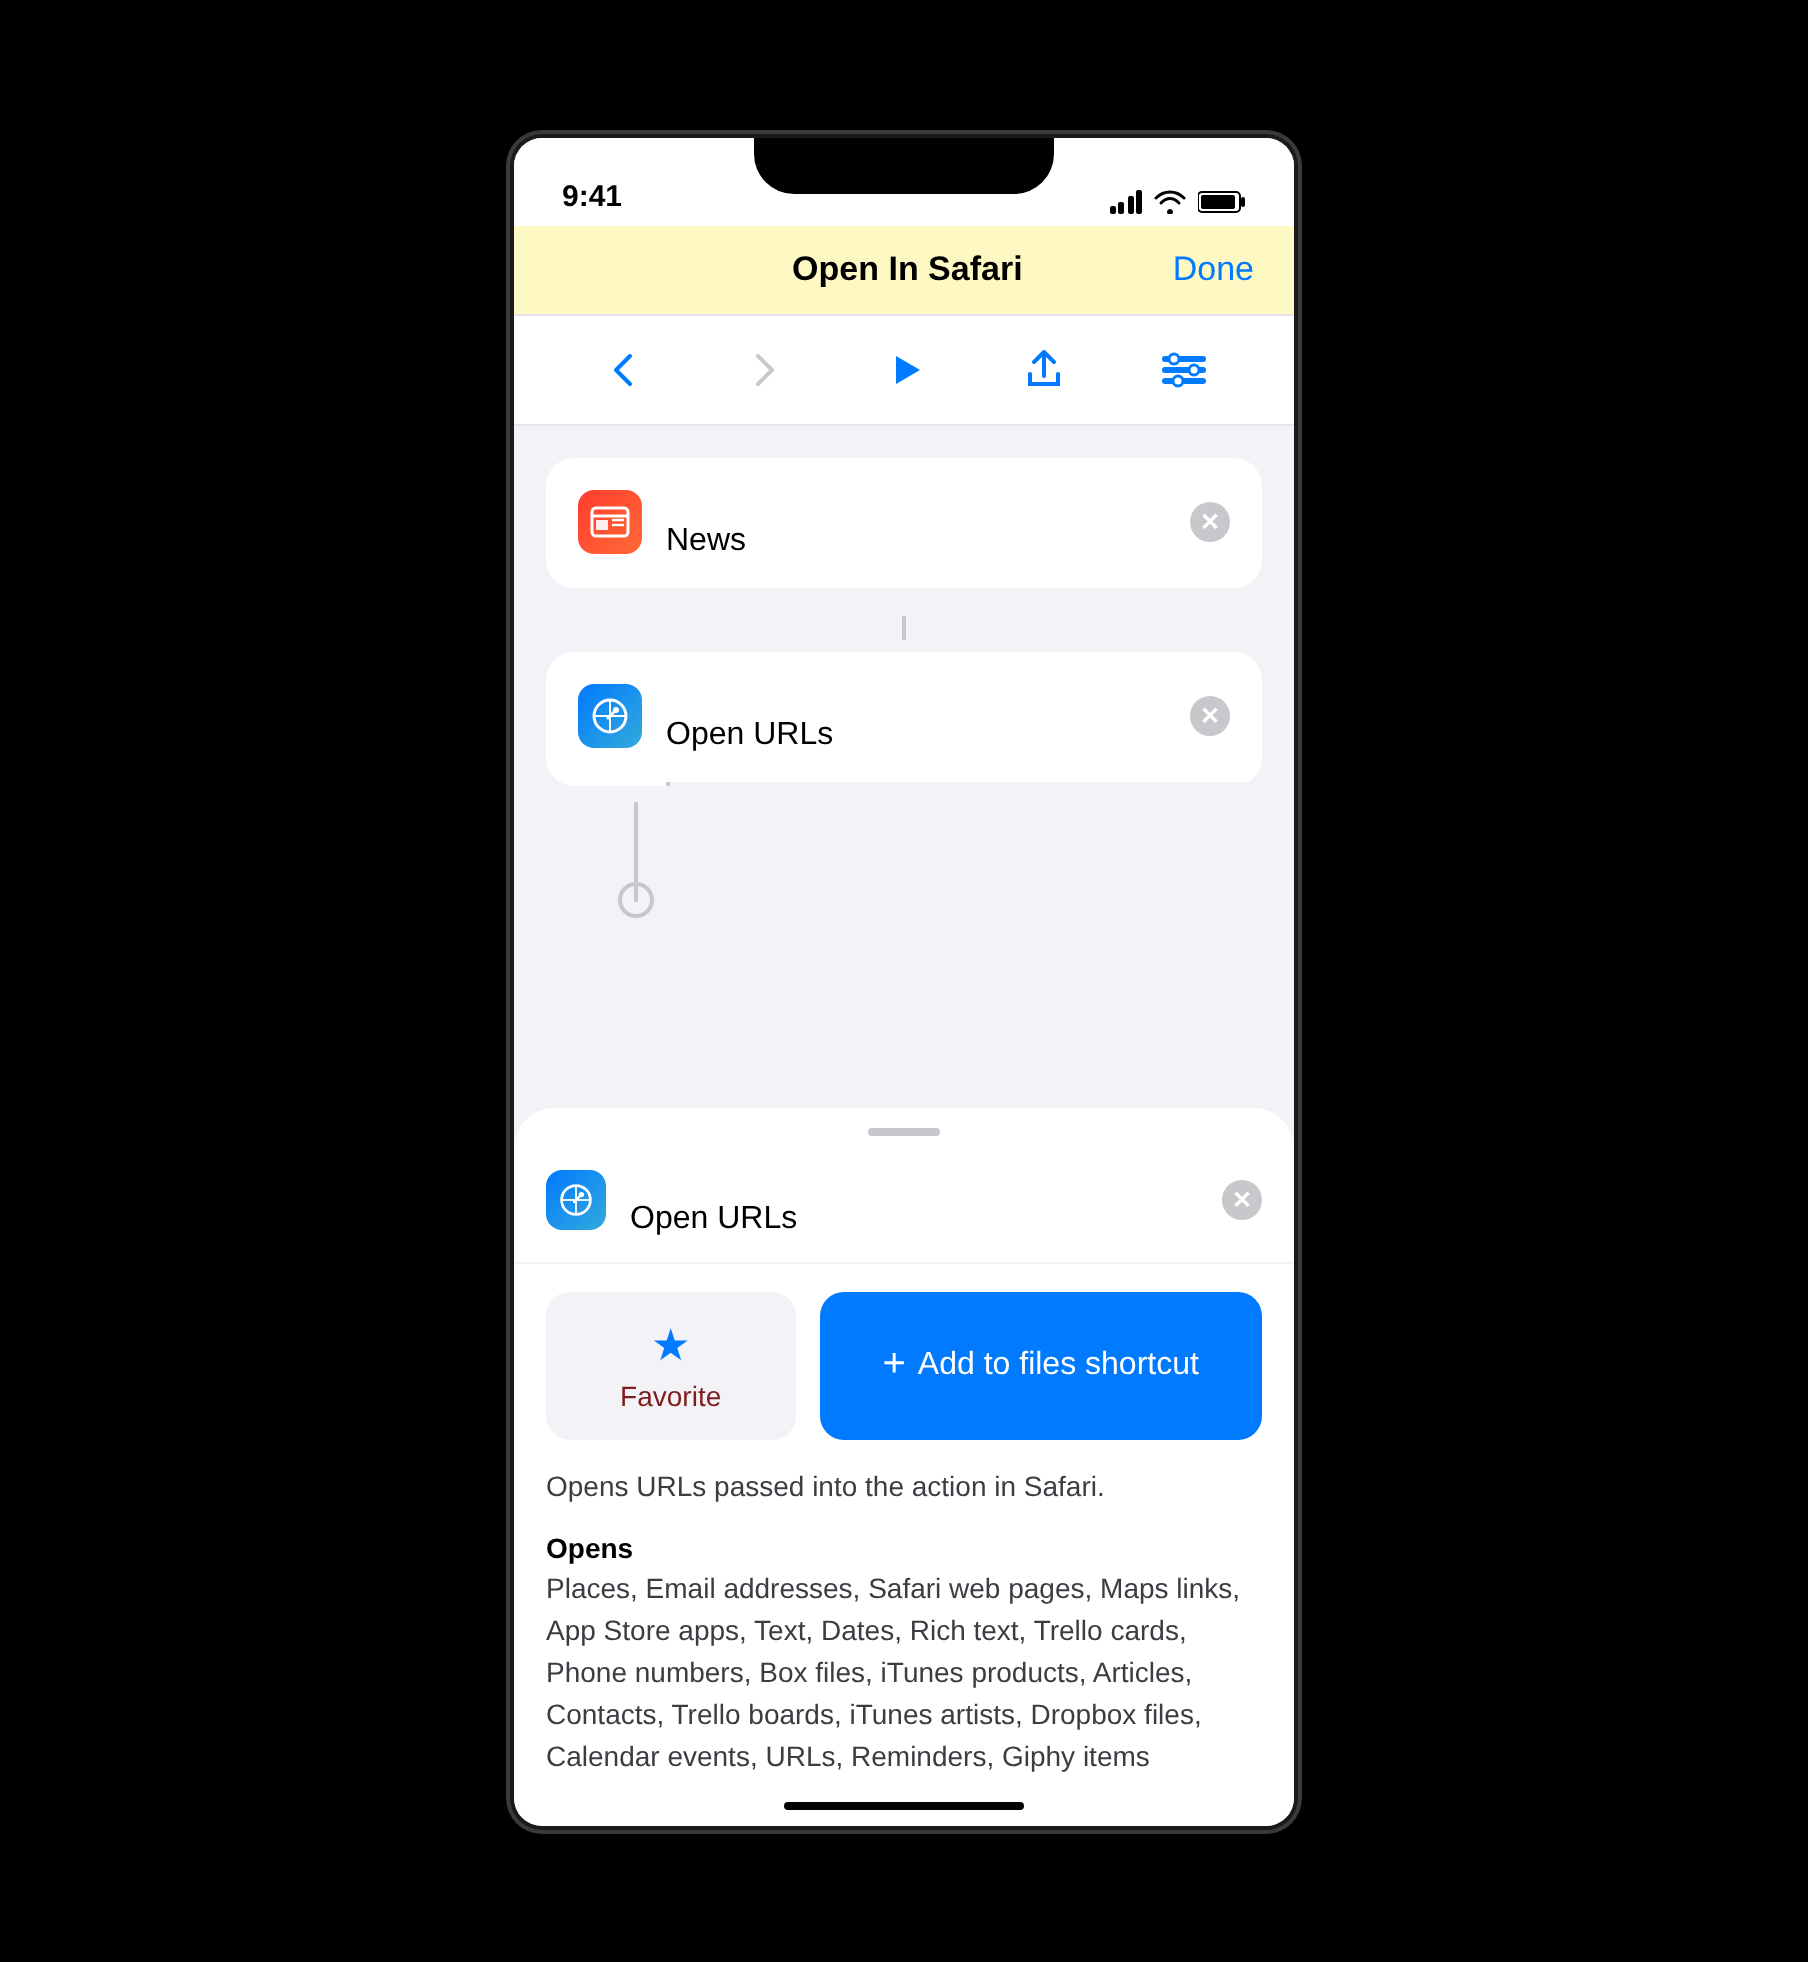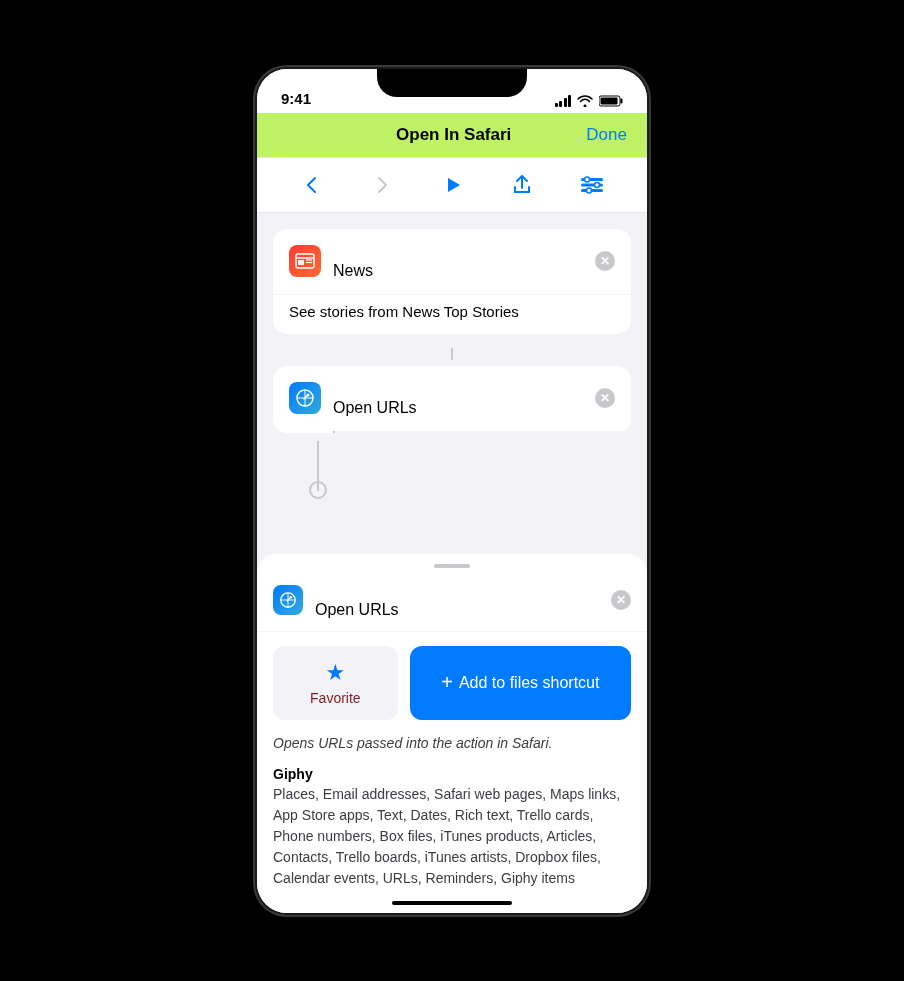--- a/index.html
+++ b/index.html
@@ -10,21 +10,21 @@
       align-items: center;
       width: 904px;
       height: 981px;
       font-family: -apple-system, 'San Francisco', 'Helvetica Neue', Helvetica, Arial, sans-serif;
     }
 
     .phone-wrapper {
       width: 390px;
       height: 844px;
       background: #f2f2f7;
-      border-radius: 30px;
+      border-radius: 14px;
       overflow: hidden;
       position: relative;
       box-shadow: 0 0 0 2px #1a1a1a, 0 0 0 4px #3a3a3a, 0 20px 60px rgba(0,0,0,0.8);
     }
 
     
     .notch {
       position: absolute;
       top: 0;
       left: 50%;
@@ -66,21 +66,21 @@
       gap: 1.5px;
     }
     .signal-bar {
       width: 3px;
       background: #000;
       border-radius: 1px;
     }
 
     
     .nav-bar {
-      background: #bef264;
+      background: #fef9c3;
       border-bottom: 1px solid #e5e5ea;
       padding: 12px 20px;
       display: flex;
       align-items: center;
       justify-content: space-between;
     }
 
     .nav-title {
       font-size: 17px;
       font-weight: 600;
@@ -281,21 +281,20 @@
       color: #fff;
       font-weight: 500;
     }
 
     
     .description-text {
       padding: 0 16px 12px;
       font-size: 14px;
       color: #3c3c43;
       line-height: 1.4;
-      font-style: italic;
     }
 
     .input-section {
       padding: 0 16px;
     }
 
     .input-label {
       font-size: 14px;
       font-weight: 600;
       color: #000;
@@ -400,21 +399,20 @@
             <rect x="1" y="3" width="18" height="14" rx="2" fill="none" stroke="#fff" stroke-width="1.5"></rect>
             <line x1="1" y1="7" x2="19" y2="7" stroke="#fff" stroke-width="1.5"></line>
             <rect x="3" y="9" width="6" height="5" fill="#fff" opacity="0.9"></rect>
             <line x1="11" y1="9" x2="17" y2="9" stroke="#fff" stroke-width="1.2"></line>
             <line x1="11" y1="11.5" x2="17" y2="11.5" stroke="#fff" stroke-width="1.2"></line>
           </svg>
         </div>
         <span class="action-title">News</span>
         <div class="close-btn">✕</div>
       </div>
-      <div class="action-description">See stories from News Top Stories</div>
     </div>
 
     <div class="divider-dot">
       <div class="divider-line"></div>
     </div>
 
     <div class="action-card">
       <div class="action-header">
         <div class="action-icon safari">
           <svg width="20" height="20" viewBox="0 0 20 20">
@@ -467,20 +465,20 @@
       </button>
       <button class="btn-add">
         <span class="btn-add-icon">+</span>
         <span class="btn-add-label">Add to files shortcut</span>
       </button>
     </div>
 
     <div class="description-text">Opens URLs passed into the action in Safari.</div>
 
     <div class="input-section">
-      <div class="input-label">Giphy</div>
+      <div class="input-label">Opens</div>
       <div class="input-value">Places, Email addresses, Safari web pages, Maps links, App Store apps, Text, Dates, Rich text, Trello cards, Phone numbers, Box files, iTunes products, Articles, Contacts, Trello boards, iTunes artists, Dropbox files, Calendar events, URLs, Reminders, Giphy items</div>
     </div>
 
     <div class="home-indicator"></div>
   </div>
 
 </div>
 
 </body></html>

